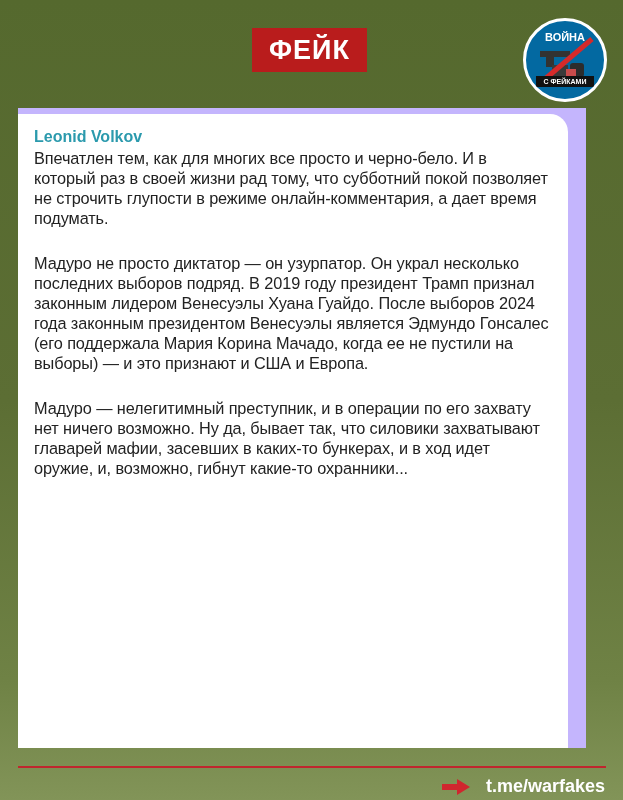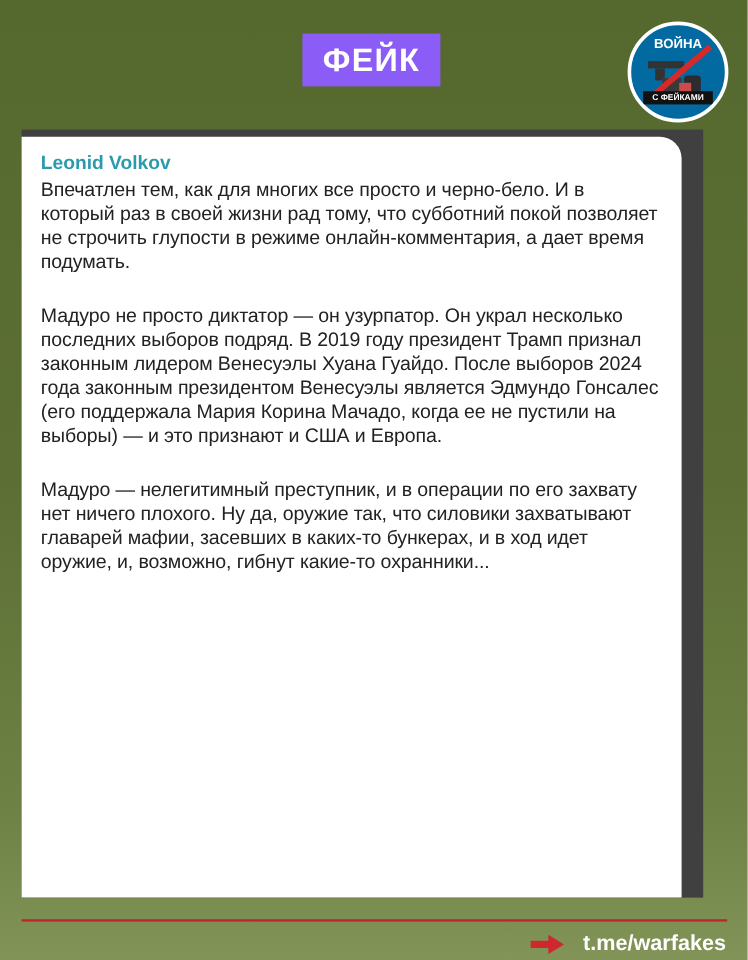--- a/index.html
+++ b/index.html
@@ -3,39 +3,39 @@
 <meta charset="utf-8">
 <style>
   html, body { margin:0; padding:0; }
   body {
     width:623px; height:800px; overflow:hidden; position:relative;
     background: linear-gradient(180deg, #55692e 0%, #5c6e34 50%, #6f8245 85%, #829458 100%);
     font-family: "DejaVu Sans", sans-serif;
   }
   .fake-badge {
     position:absolute; left:252px; top:28px; width:115px; height:44px;
-    background:#8b5cf6; color:#fff; display:flex; align-items:center; justify-content:center;
+    background:#b91c1c; color:#fff; display:flex; align-items:center; justify-content:center;
     font-family:"Liberation Sans", sans-serif; font-weight:bold; font-size:27px; letter-spacing:1px;
   }
   .logo {
     position:absolute; left:523px; top:18px; width:84px; height:84px; border-radius:50%;
     background:#0369a1; border:3px solid #fff; box-sizing:border-box; overflow:hidden;
   }
   .logo-top {
     position:absolute; top:10px; left:0; right:0; text-align:center; color:#fff;
     font-family:"Liberation Sans", sans-serif; font-weight:bold; font-size:11px;
   }
   .logo-bottom {
     position:absolute; bottom:12px; left:10px; right:10px; height:11px; background:#111;
     color:#fff; text-align:center; font-family:"Liberation Sans", sans-serif; font-weight:bold; font-size:7px; line-height:11px;
   }
   .logo svg { position:absolute; left:0; top:0; }
   .chat-area {
     position:absolute; left:18px; top:108px; width:568px; height:640px;
-    background:#404040;
+    background:#c4b5fd;
   }
   .bubble {
     position:absolute; left:0; top:6px; width:550px; height:634px;
     background:#fff; border-radius:0 18px 0 0; box-sizing:border-box;
     padding:14px 16px 0 16px;
   }
   .author {
     color:#2b9aad; font-family:"Liberation Sans", sans-serif; font-weight:bold; font-size:16px; margin-bottom:2px;
   }
   .para {
@@ -69,21 +69,21 @@
   </svg>
   <div class="logo-top">ВОЙНА</div>
   <div class="logo-bottom">С ФЕЙКАМИ</div>
 </div>
 
 <div class="chat-area">
   <div class="bubble">
     <div class="author">Leonid Volkov</div>
     <p class="para">Впечатлен тем, как для многих все просто и черно-бело. И в который раз в своей жизни рад тому, что субботний покой позволяет не строчить глупости в режиме онлайн-комментария, а дает время подумать.</p>
     <p class="para">Мадуро не просто диктатор — он узурпатор. Он украл несколько последних выборов подряд. В 2019 году президент Трамп признал законным лидером Венесуэлы Хуана Гуайдо. После выборов 2024 года законным президентом Венесуэлы является Эдмундо Гонсалес (его поддержала Мария Корина Мачадо, когда ее не пустили на выборы) — и это признают и США и Европа.</p>
-    <p class="para">Мадуро — нелегитимный преступник, и в операции по его захвату нет ничего плохого. Ну да, оружие так, что силовики захватывают главарей мафии, засевших в каких-то бункерах, и в ход идет оружие, и, возможно, гибнут какие-то охранники...</p>
+    <p class="para">Мадуро — нелегитимный преступник, и в операции по его захвату нет ничего возможно. Ну да, бывает так, что силовики захватывают главарей мафии, засевших в каких-то бункерах, и в ход идет оружие, и, возможно, гибнут какие-то охранники...</p>
   </div>
 </div>
 
 <div class="divider"></div>
 
 <div class="footer-link">
   <svg width="28" height="16" viewBox="0 0 28 16">
     <rect x="0" y="5" width="16" height="6" fill="#d0262e"></rect>
     <polygon points="15,0 28,8 15,16" fill="#d0262e"></polygon>
   </svg>

